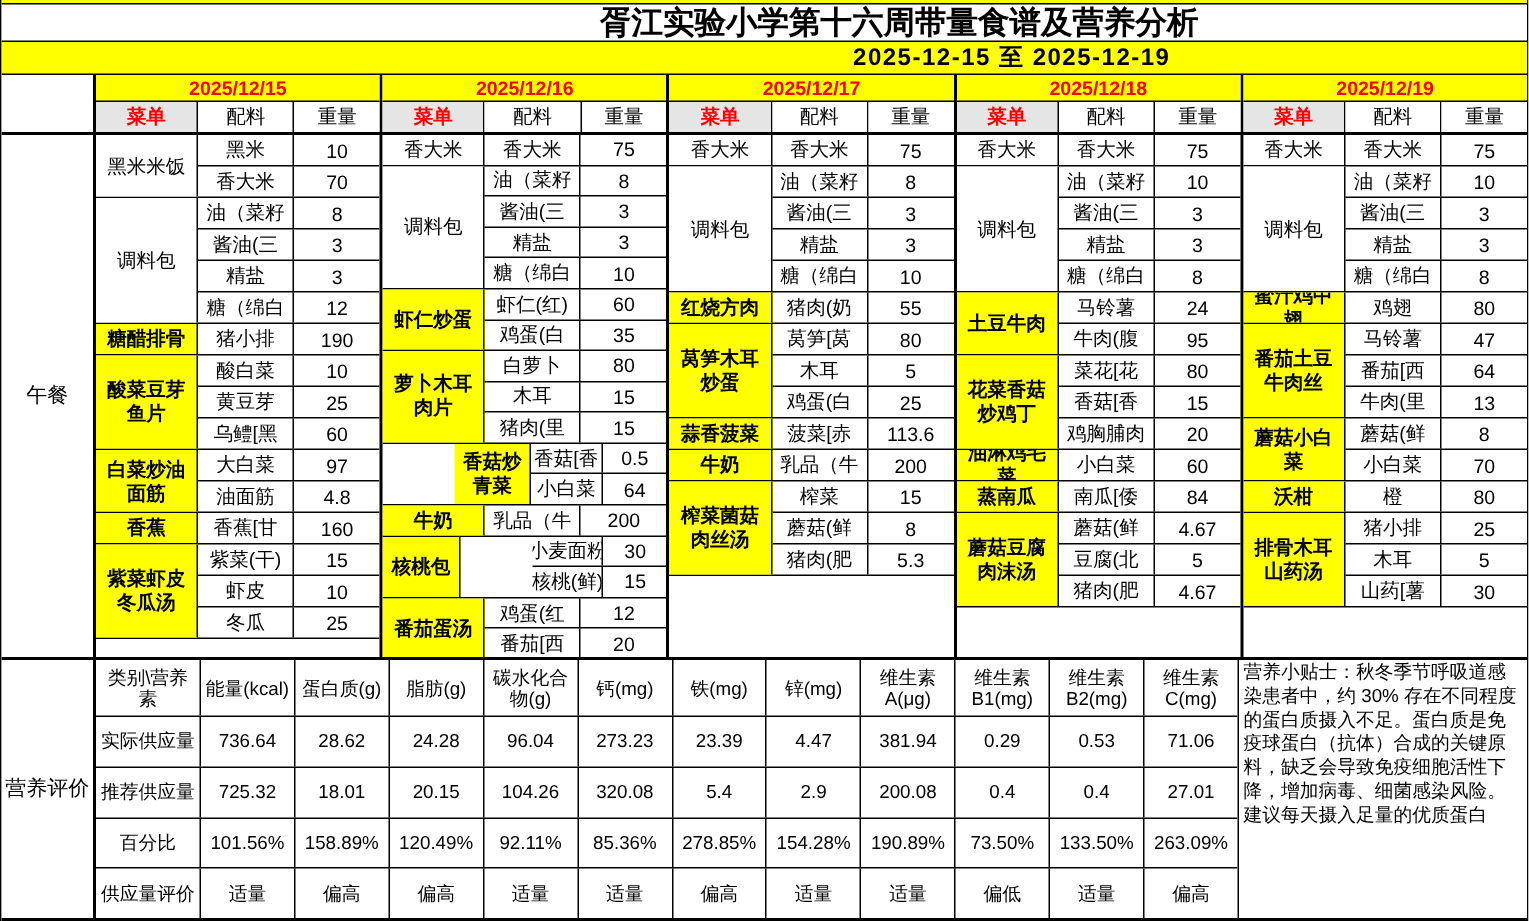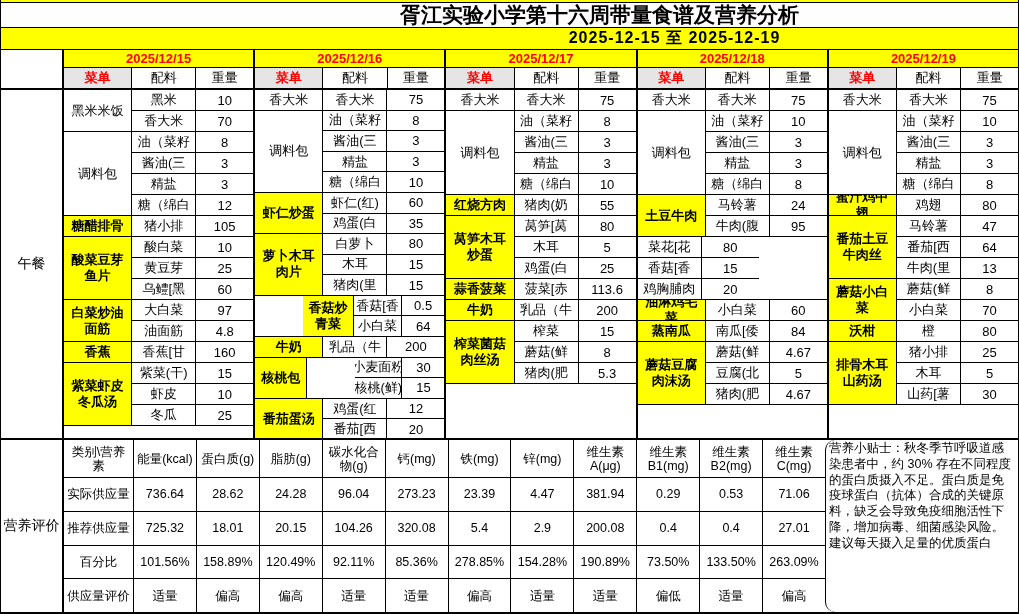--- a/index.html
+++ b/index.html
@@ -36,21 +36,21 @@
   .ing-wt { width:47%; display:flex; align-items:center; justify-content:center; font-size:13px; }
 
   .nutri-band { display:flex; height:174px; border-bottom:2px solid #000; }
   .nutri-table { flex:1; display:flex; flex-direction:column; }
   .n-row { display:flex; flex:1; border-bottom:1px solid #000; }
   .n-row.head { flex:none; height:38px; }
   .n-row:last-child { border-bottom:none; }
   .n-cat { width:70px; border-right:1px solid #000; display:flex; align-items:center; justify-content:center; text-align:center; font-size:12.5px; line-height:14px; padding:0 2px; }
   .n-cell { flex:1; border-right:1px solid #000; display:flex; align-items:center; justify-content:center; text-align:center; font-size:12.5px; line-height:14px; padding:0 1px; overflow:hidden; }
   .n-cell:last-child { border-right:none; }
-  .tips { width:193px; border-left:1px solid #000; font-size:12.5px; line-height:15.8px; padding:1px 3px; overflow:hidden; background:#fff;border-radius:10px; }
+  .tips { width:193px; border-left:1px solid #000; font-size:12.5px; line-height:15.8px; padding:1px 3px; overflow:hidden; background:#fff; }
 </style>
 </head>
 <body>
 
 <div class="sheet">
   <div class="top-strip"></div>
   <div class="title-row">
     <span>胥江实验小学第十六周带量食谱及营养分析</span>
   </div>
   <div class="date-row">
@@ -136,21 +136,21 @@
               <div class="ing-name">糖（绵白</div>
               <div class="ing-wt">12</div>
             </div>
           </div>
         </div>
         <div class="group" style="height: 21px;">
           <div class="menu-cell hl">糖醋排骨</div>
           <div class="ing-col">
             <div class="ing-row">
               <div class="ing-name">猪小排</div>
-              <div class="ing-wt">105</div>
+              <div class="ing-wt">190</div>
             </div>
           </div>
         </div>
         <div class="group" style="height: 63px;">
           <div class="menu-cell hl">酸菜豆芽鱼片</div>
           <div class="ing-col">
             <div class="ing-row">
               <div class="ing-name">酸白菜</div>
               <div class="ing-wt">10</div>
             </div>
@@ -445,20 +445,21 @@
               <div class="ing-name">马铃薯</div>
               <div class="ing-wt">24</div>
             </div>
             <div class="ing-row">
               <div class="ing-name">牛肉(腹</div>
               <div class="ing-wt">95</div>
             </div>
           </div>
         </div>
         <div class="group" style="height: 63px;">
+          <div class="menu-cell hl">花菜香菇炒鸡丁</div>
           <div class="ing-col">
             <div class="ing-row">
               <div class="ing-name">菜花[花</div>
               <div class="ing-wt">80</div>
             </div>
             <div class="ing-row">
               <div class="ing-name">香菇[香</div>
               <div class="ing-wt">15</div>
             </div>
             <div class="ing-row">

